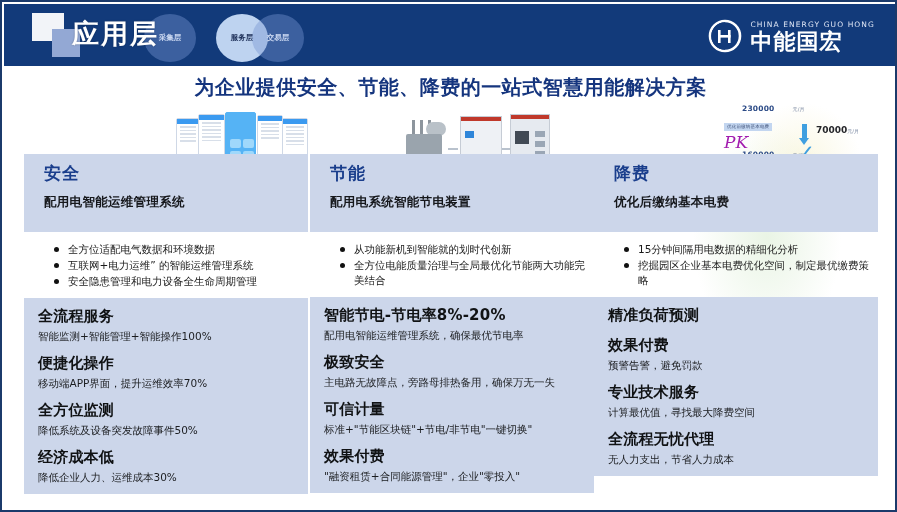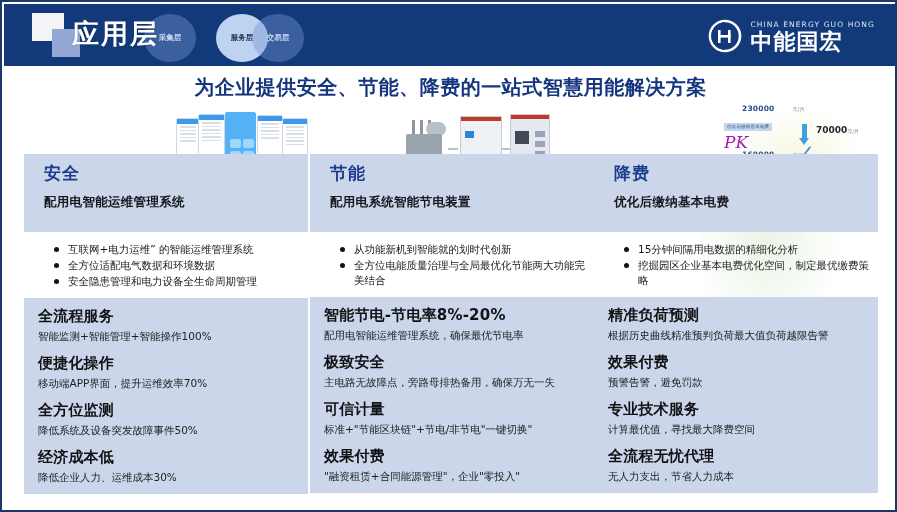--- a/index.html
+++ b/index.html
@@ -223,22 +223,22 @@
             <div class="ln"></div>
             <div class="ln"></div>
           </div>
       </div>
     </div>
     <div class="col-head">
       <div class="col-head-title">安全</div>
       <div class="col-head-sub">配用电智能运维管理系统</div>
     </div>
     <div class="bullets">
+      <div class="bullet">全方位适配电气数据和环境数据</div>
       <div class="bullet">互联网+电力运维” 的智能运维管理系统</div>
-      <div class="bullet">全方位适配电气数据和环境数据</div>
       <div class="bullet">安全隐患管理和电力设备全生命周期管理</div>
     </div>
     <div class="feat-box">
       <div class="feat">
         <div class="feat-t">全流程服务</div>
         <div class="feat-d">智能监测+智能管理+智能操作100%</div>
       </div>
       <div class="feat">
         <div class="feat-t">便捷化操作</div>
         <div class="feat-d">移动端APP界面，提升运维效率70%</div>
@@ -331,21 +331,20 @@
       <div class="col-head-title">降费</div>
       <div class="col-head-sub">优化后缴纳基本电费</div>
     </div>
     <div class="bullets">
       <div class="bullet">15分钟间隔用电数据的精细化分析</div>
       <div class="bullet">挖掘园区企业基本电费优化空间，制定最优缴费策略</div>
     </div>
     <div class="feat-box">
       <div class="feat">
         <div class="feat-t">精准负荷预测</div>
-        <div class="feat-d">根据历史曲线精准预判负荷最大值负荷越限告警</div>
       </div>
       <div class="feat">
         <div class="feat-t">效果付费</div>
         <div class="feat-d">预警告警，避免罚款</div>
       </div>
       <div class="feat">
         <div class="feat-t">专业技术服务</div>
         <div class="feat-d">计算最优值，寻找最大降费空间</div>
       </div>
       <div class="feat">

